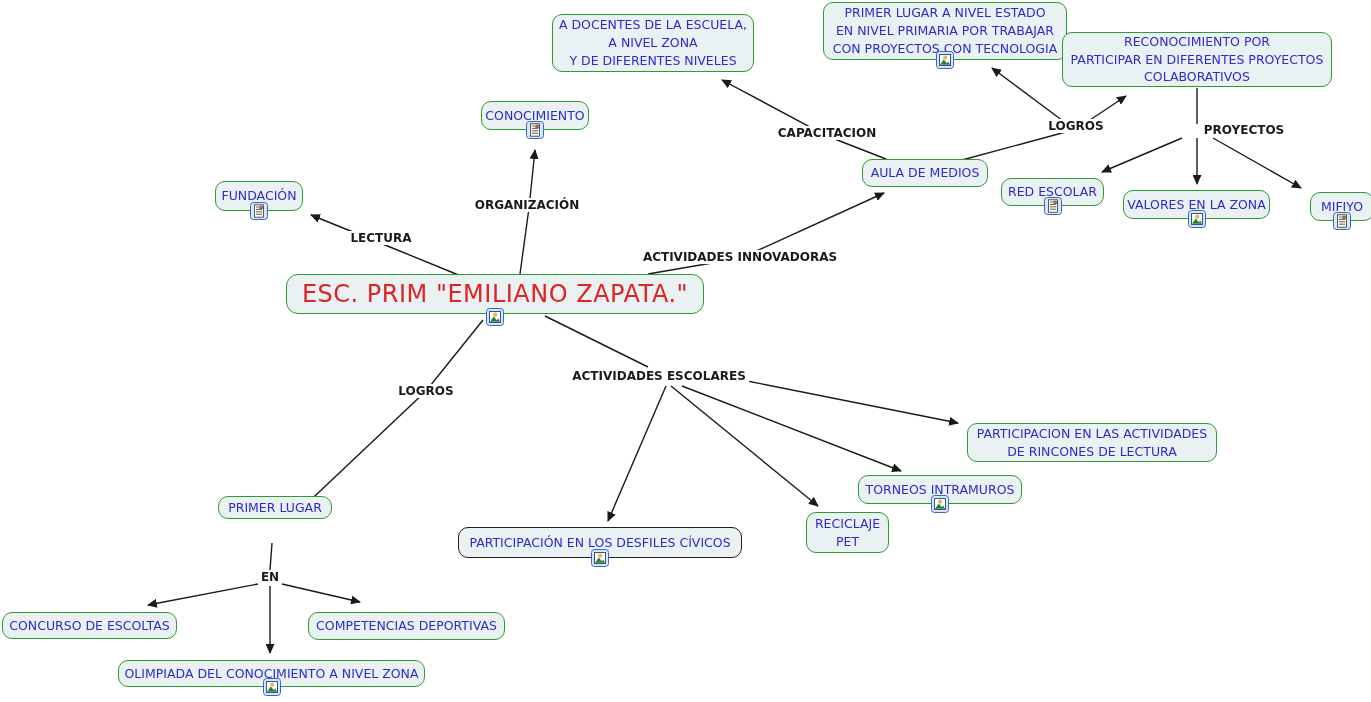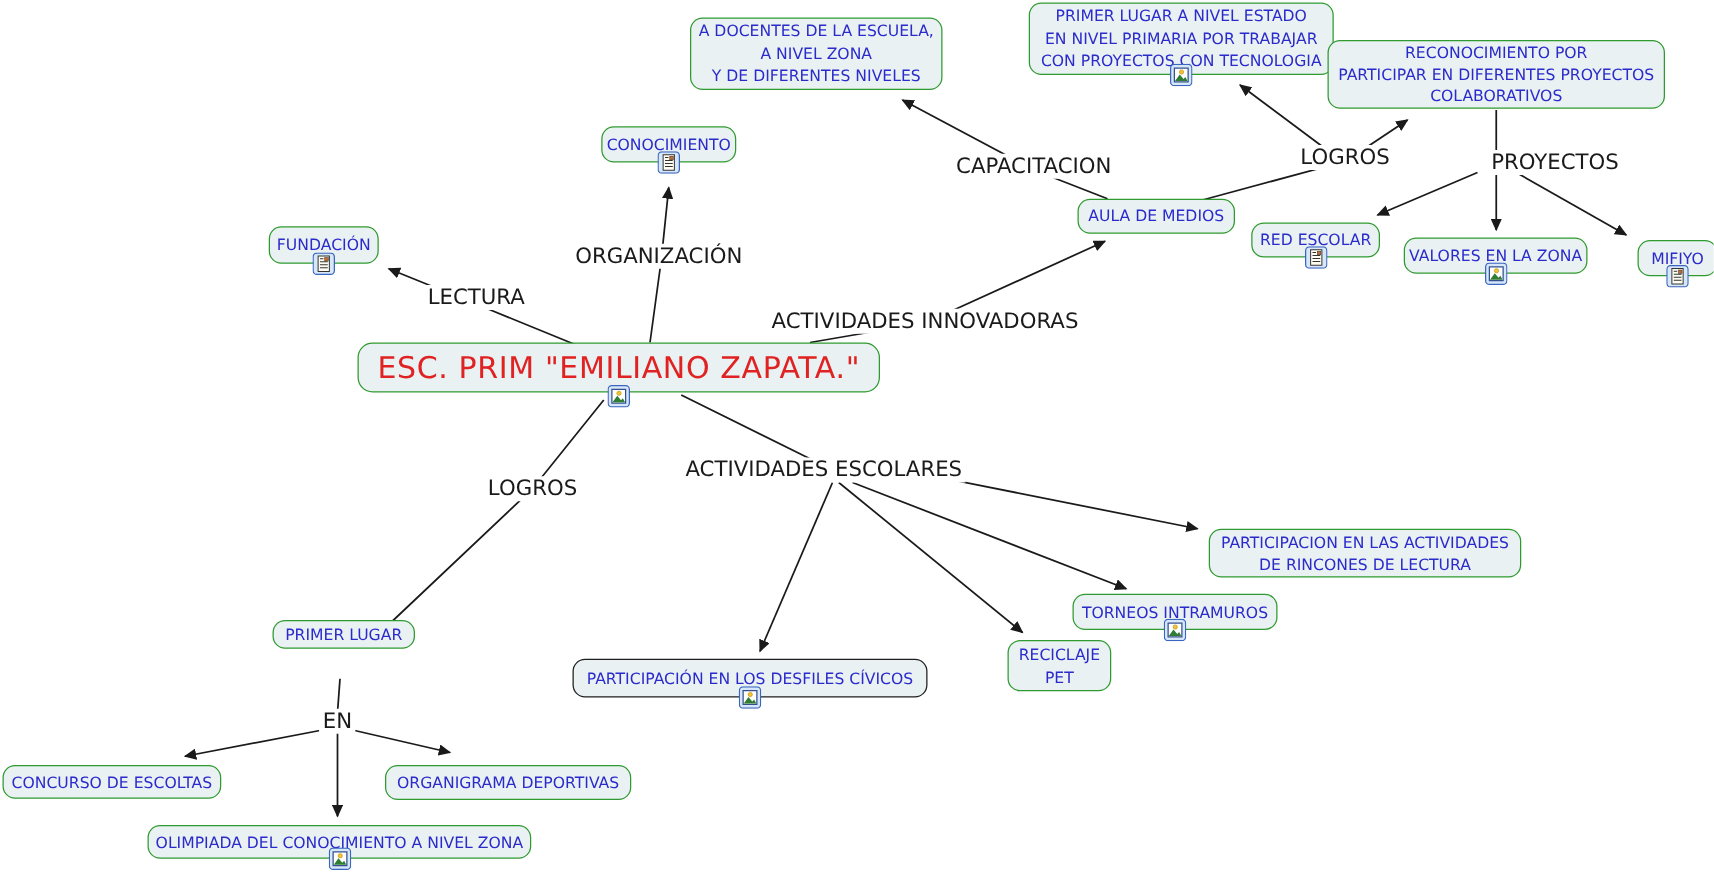--- a/index.html
+++ b/index.html
@@ -24,21 +24,21 @@
     font-size:24px;line-height:1.1;letter-spacing:0.5px;
     color:var(--root-text,#E02222);border-radius:12px;
   }
   .res-icon{
     position:absolute;left:50%;bottom:-10px;transform:translateX(-50%);
     width:18px;height:18px;z-index:3;cursor:pointer;
   }
   .lp{
     position:absolute;transform:translate(-50%,-50%);z-index:2;
     background:var(--canvas,#fff);padding:0 3px;white-space:nowrap;
-    color:var(--linking-text,#1A1A1A);font-size:17px;cursor:default;
+    color:var(--linking-text,#1A1A1A);font-size:12px;cursor:default;font-weight:bold;
   }
 </style>
 </head>
 <body>
 
 <div class="canvas">
 
   <svg class="links" width="1371" height="702">
     <defs>
       <marker id="arr" markerWidth="11" markerHeight="9" refX="9" refY="4.5" orient="auto" markerUnits="userSpaceOnUse">
@@ -211,21 +211,21 @@
   <div class="concept" style="left:967px;top:423px;width:250px;height:39px">
     <span class="ctext">PARTICIPACION EN LAS ACTIVIDADES
 DE RINCONES DE LECTURA</span>
   </div>
 
   <div class="concept" style="left:2px;top:612px;width:175px;height:27px">
     <span class="ctext">CONCURSO DE ESCOLTAS</span>
   </div>
 
   <div class="concept" style="left:308px;top:612px;width:197px;height:28px">
-    <span class="ctext">ORGANIGRAMA DEPORTIVAS</span>
+    <span class="ctext">COMPETENCIAS DEPORTIVAS</span>
   </div>
 
   <div class="concept" style="left:118px;top:660px;width:307px;height:27px">
     <span class="ctext">OLIMPIADA DEL CONOCIMIENTO A NIVEL ZONA</span>
     <span class="res-icon"><svg width="18" height="18" viewBox="0 0 18 18">
           <rect x="0.5" y="0.5" width="17" height="17" rx="3" fill="#D6E7FA" stroke="#3A66C0"></rect>
           <rect x="3.5" y="3.5" width="11" height="11" fill="#FFFFFF" stroke="#35508F"></rect>
           <circle cx="9.2" cy="6.6" r="1.7" fill="#F4C430" stroke="#B8860B" stroke-width="0.5"></circle>
           <path d="M4 13.8 L7.8 8.6 L10.8 12.2 L12.3 10.6 L14 13.8 Z" fill="#2E7D32"></path>
         </svg></span>

